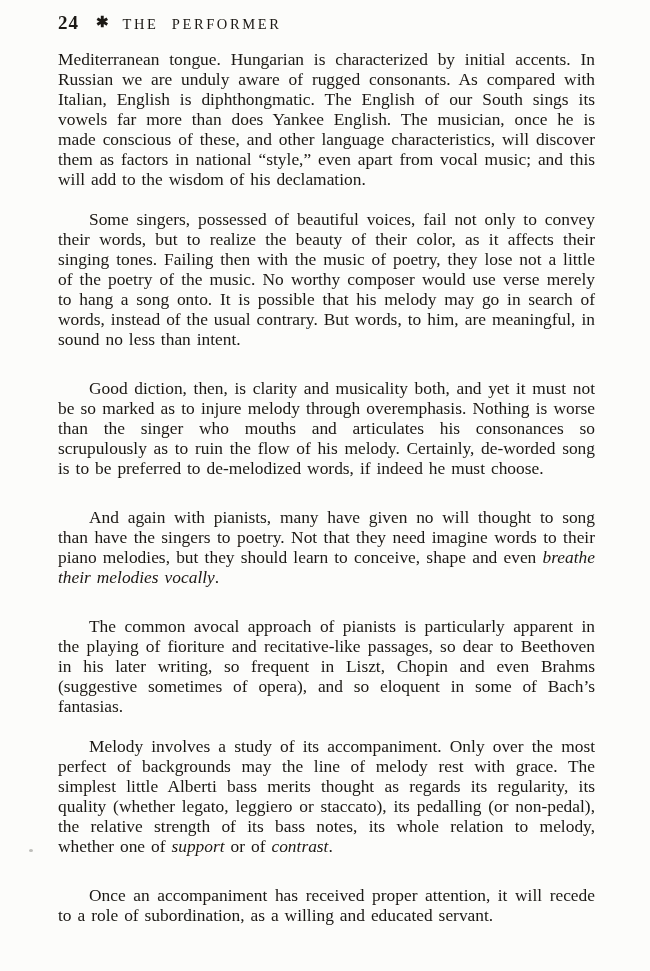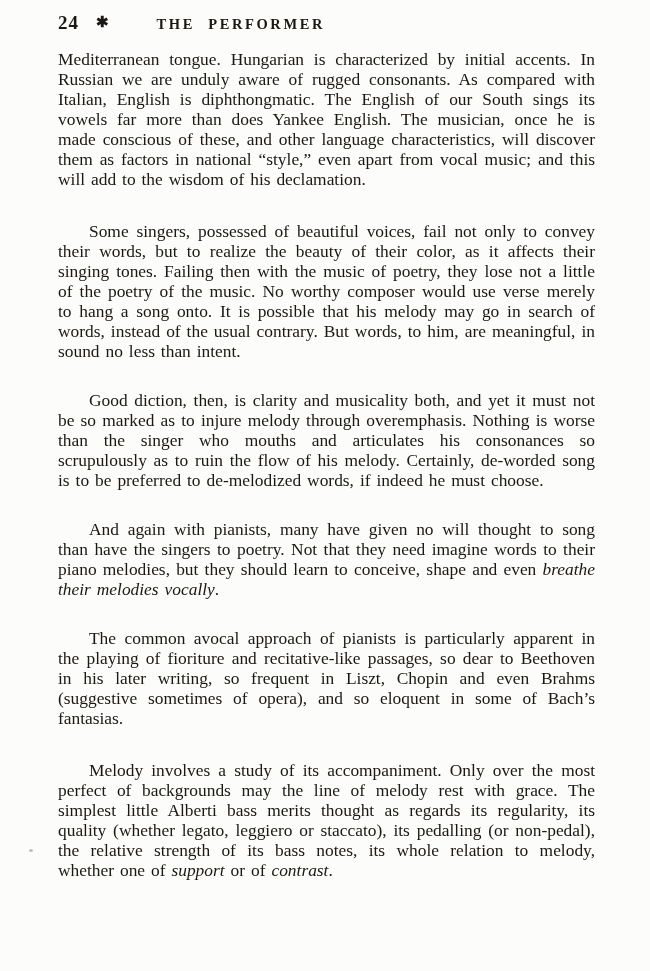--- a/index.html
+++ b/index.html
@@ -33,34 +33,34 @@
   }
   .ornament {
     font-size: 15px;
     font-weight: bold;
     margin-left: 17px;
     position: relative;
     top: -2px;
   }
   .running-title {
     font-size: 14.5px;
-    font-weight: bold;
+    font-weight: normal;
     letter-spacing: 2.6px;
     word-spacing: 7px;
-    margin-left: 48px;
+    margin-left: 14px;
   }
   .body-text {
     font-size: 17.4px;
     line-height: 20px;
     text-align: justify;
     word-spacing: 1.6px;
   }
   .para { margin: 0; }
   .para.indent { text-indent: 31px; margin-top: 29px; }
-  .para.space-before { margin-top: 32px; }
+  .para.space-before { margin-top: 20px; }
   .para em { font-style: italic; }
   .margin-speck {
     position: absolute;
     left: 29px;
     top: 849px;
     width: 4px;
     height: 3px;
     background: #8a8a85;
     opacity: 0.55;
     border-radius: 50%;
@@ -76,16 +76,17 @@
     <span class="running-title">THE PERFORMER</span>
   </div>
 
   <div class="body-text">
       <p class="para"><span>Mediterranean tongue. Hungarian is characterized by initial accents. In Russian we are unduly aware of rugged consonants. As compared with Italian, English is diphthongmatic. The English of our South sings its vowels far more than does Yankee English. The musician, once he is made conscious of these, and other language characteristics, will discover them as factors in national “style,” even apart from vocal music; and this will add to the wisdom of his declamation.</span></p>
       <p class="para indent space-before"><span>Some singers, possessed of beautiful voices, fail not only to convey their words, but to realize the beauty of their color, as it affects their singing tones. Failing then with the music of poetry, they lose not a little of the poetry of the music. No worthy composer would use verse merely to hang a song onto. It is possible that his melody may go in search of words, instead of the usual contrary. But words, to him, are meaningful, in sound no less than intent.</span></p>
       <p class="para indent"><span>Good diction, then, is clarity and musicality both, and yet it must not be so marked as to injure melody through overemphasis. Nothing is worse than the singer who mouths and articulates his consonances so scrupulously as to ruin the flow of his melody. Certainly, de-worded song is to be preferred to de-melodized words, if indeed he must choose.</span></p>
       <p class="para indent"><span>And again with pianists, many have given no will thought to song than have the singers to poetry. Not that they need imagine words to their piano melodies, but they should learn to conceive, shape and even </span><em>breathe their melodies vocally</em><span>.</span></p>
       <p class="para indent"><span>The common avocal approach of pianists is particularly apparent in the playing of fioriture and recitative-like passages, so dear to Beethoven in his later writing, so frequent in Liszt, Chopin and even Brahms (suggestive sometimes of opera), and so eloquent in some of Bach’s fantasias.</span></p>
       <p class="para indent space-before"><span>Melody involves a study of its accompaniment. Only over the most perfect of backgrounds may the line of melody rest with grace. The simplest little Alberti bass merits thought as regards its regularity, its quality (whether legato, leggiero or staccato), its pedalling (or non-pedal), the relative strength of its bass notes, its whole relation to melody, whether one of </span><em>support</em><span> or of </span><em>contrast</em><span>.</span></p>
+      <p class="para indent"><span>Once an accompaniment has received proper attention, it will recede to a role of subordination, as a willing and educated servant.</span></p>
     </div>
 
   <div class="margin-speck"></div>
 </div>
 
 </body></html>

